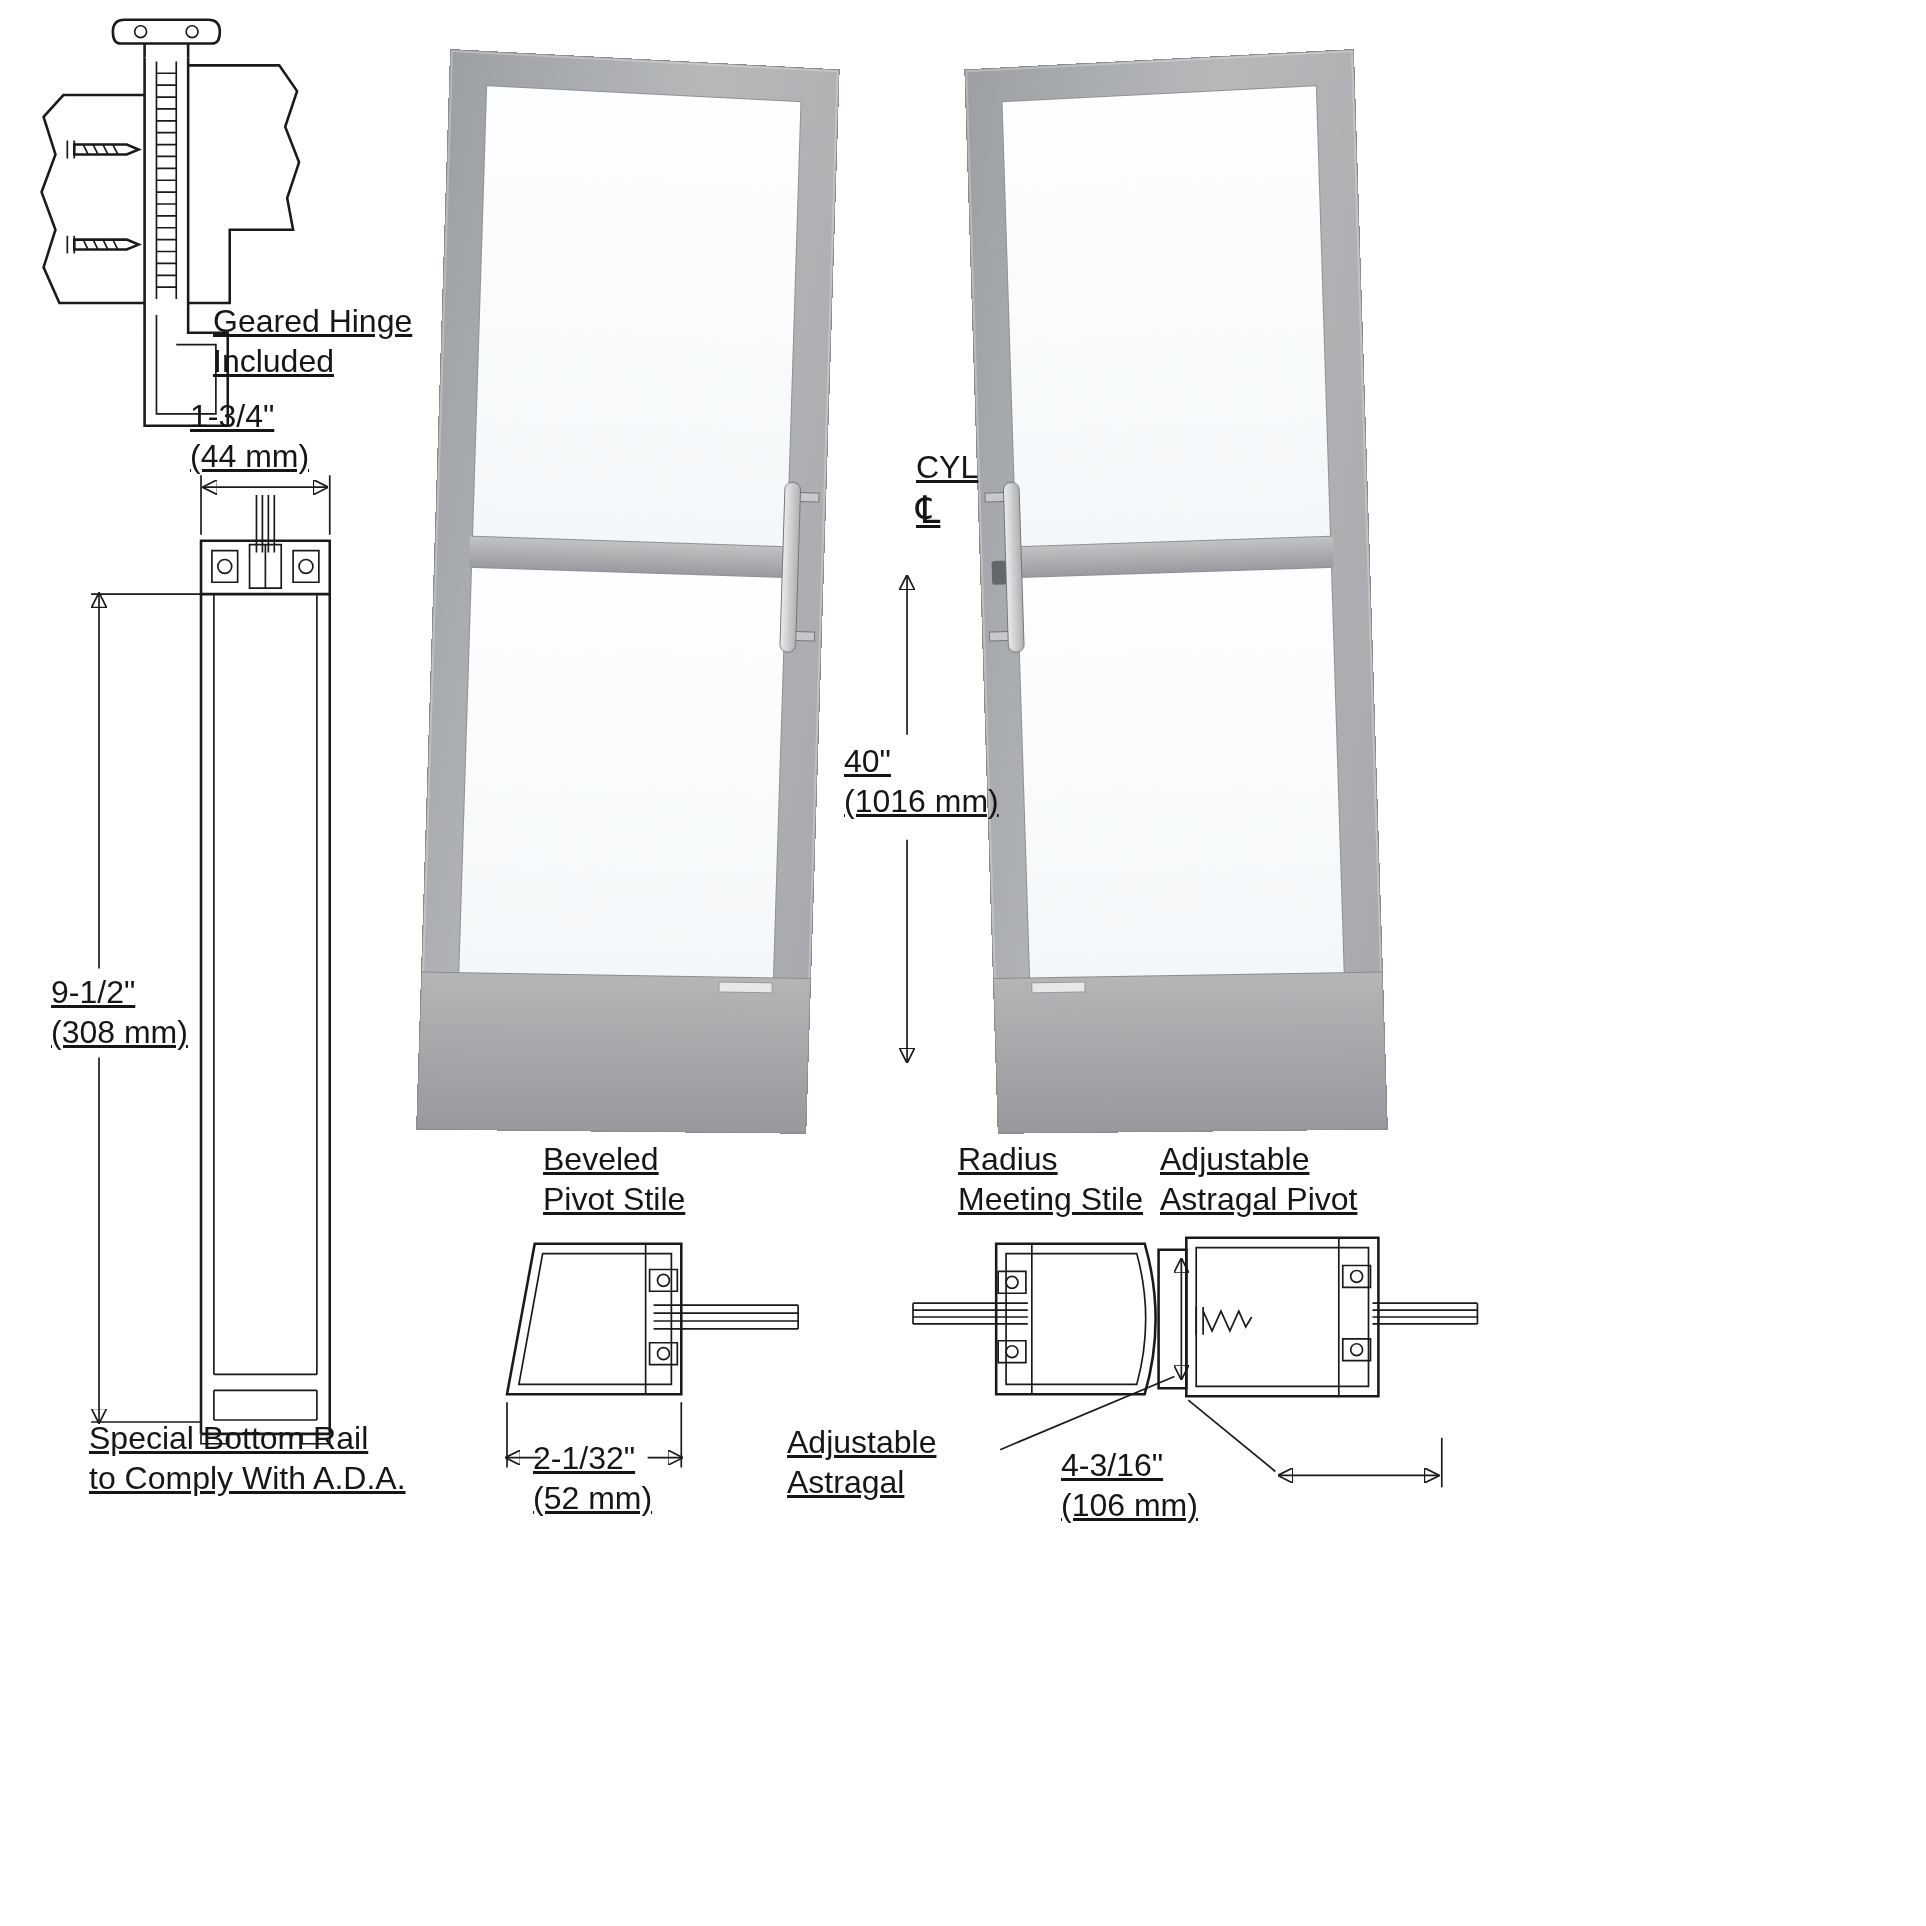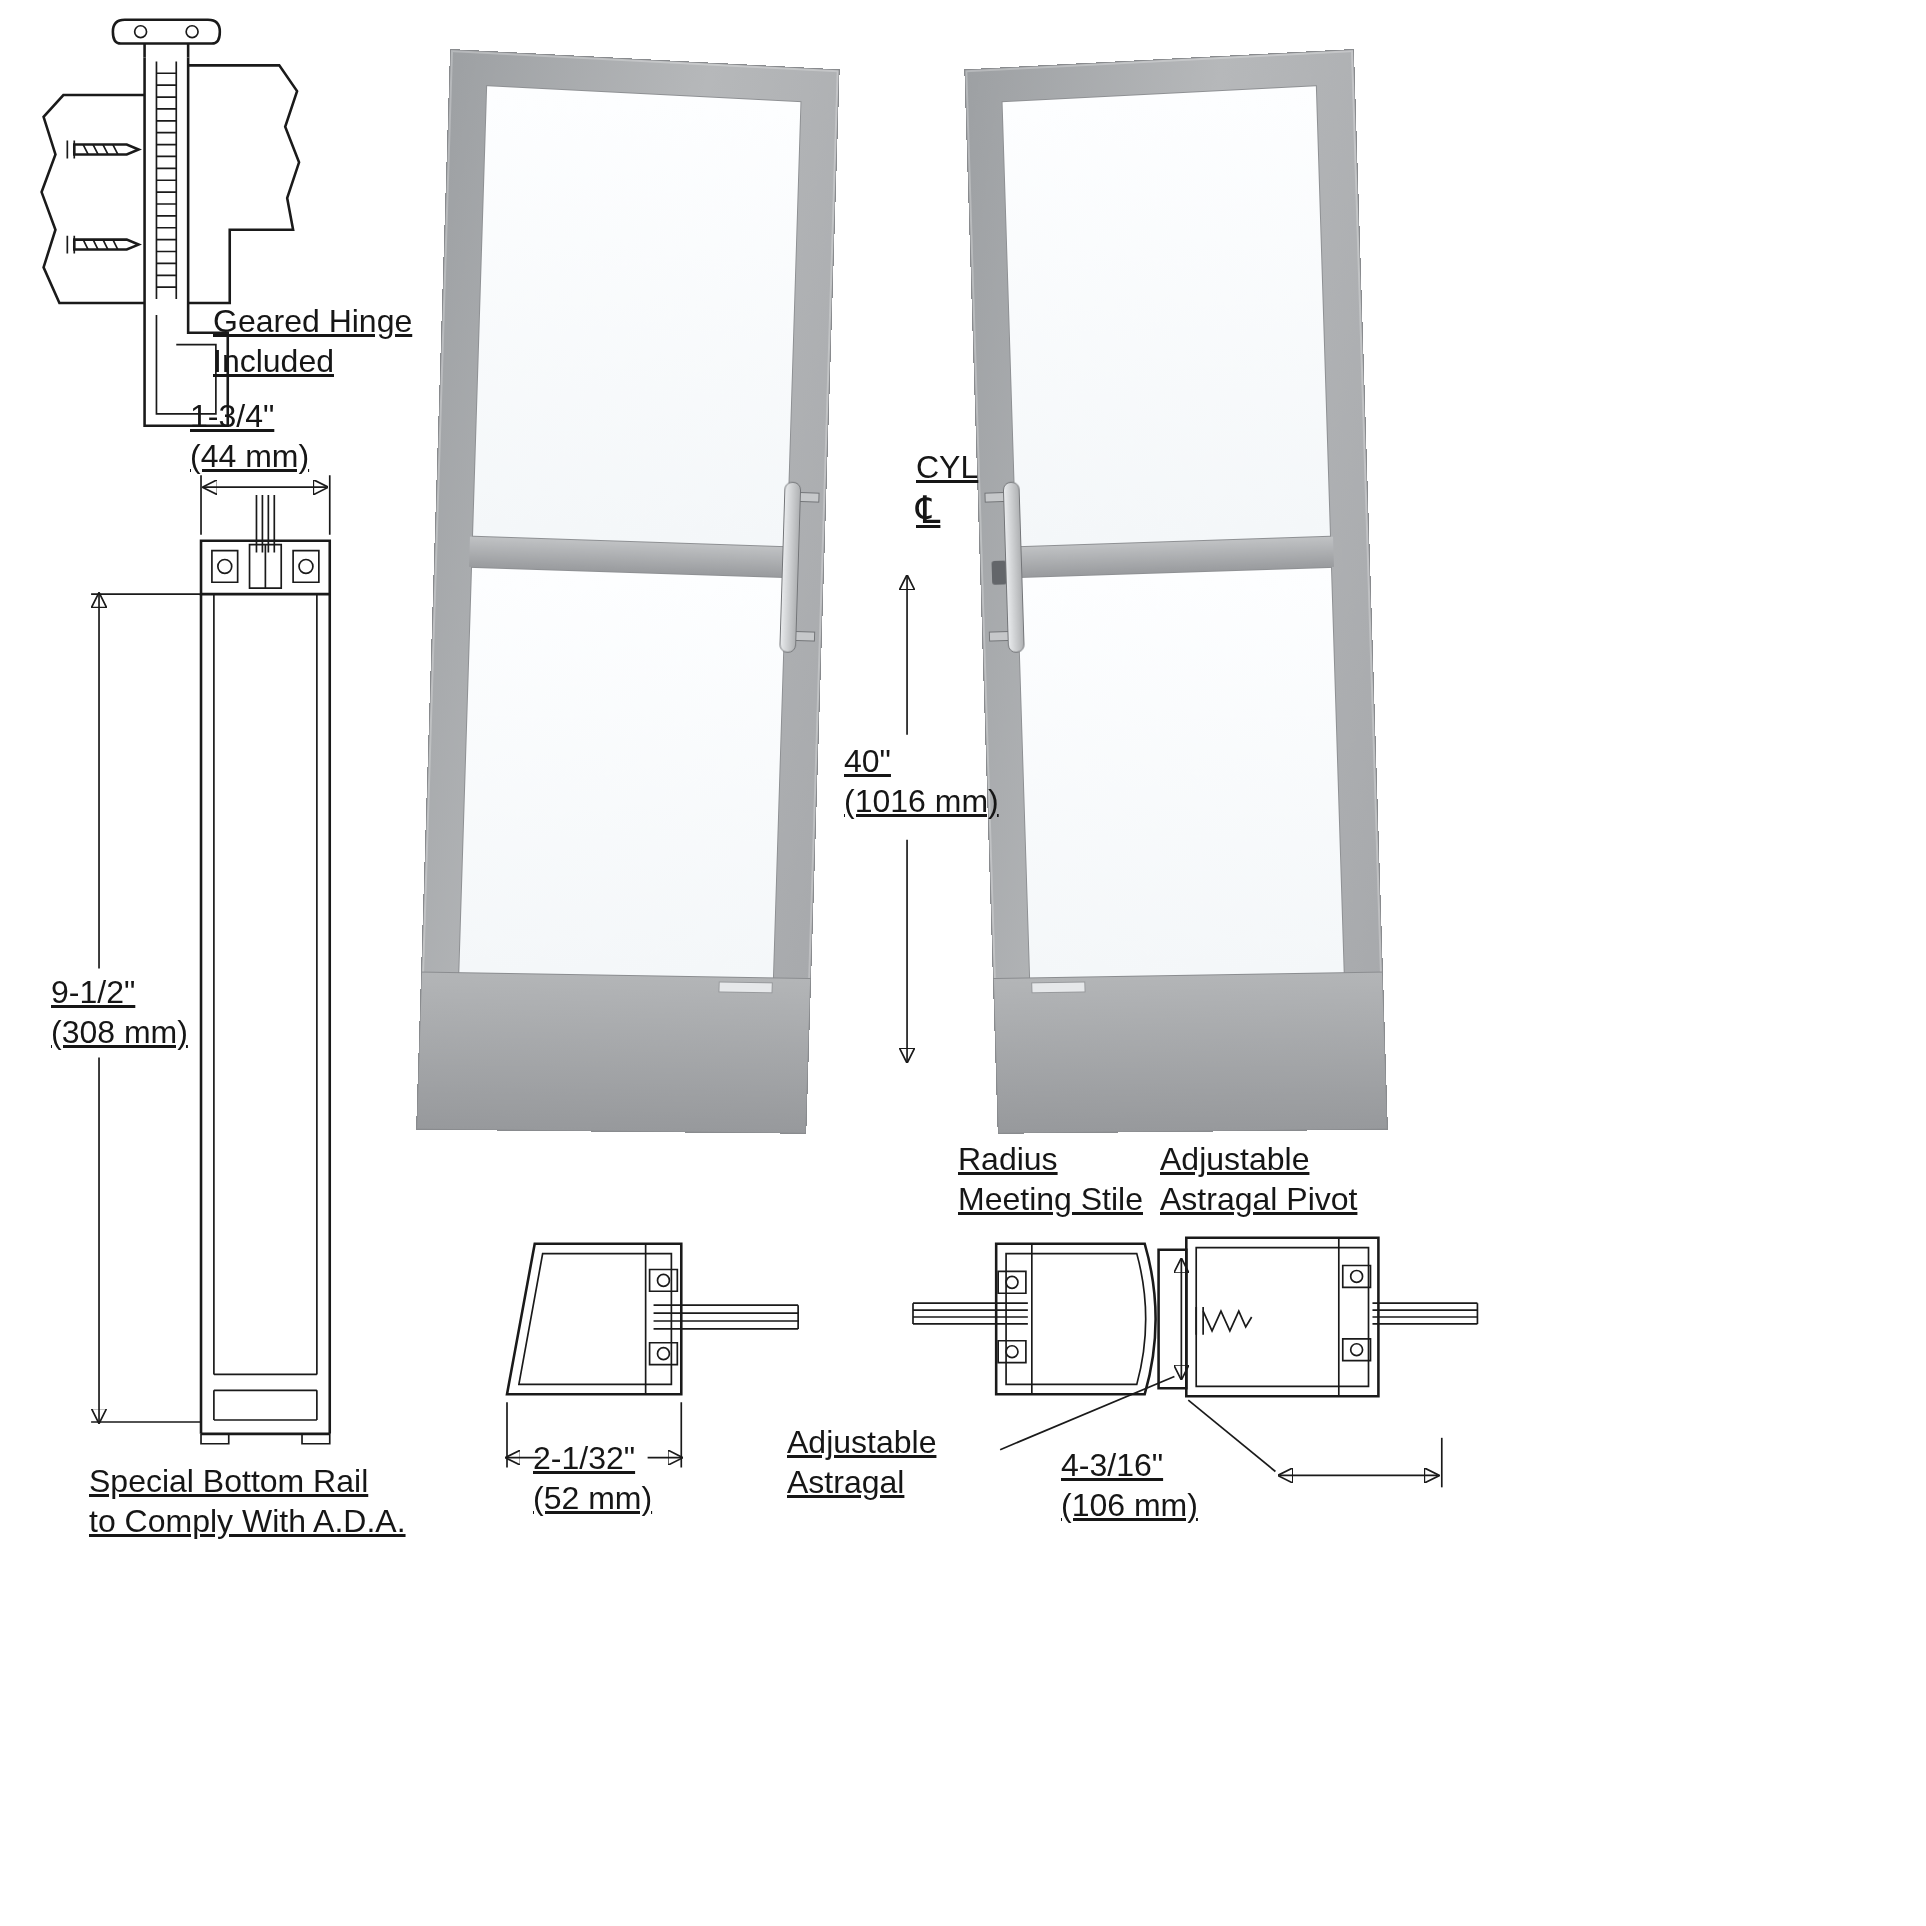--- a/index.html
+++ b/index.html
@@ -176,35 +176,39 @@
   <div class="lbl" style="left:190px;top:396px;width:139px;">
     <span>1-3/4"</span>
     <span>(44 mm)</span>
   </div>
 
   <div class="lbl" style="left:51px;top:972px;width:149px;">
     <span>9-1/2"</span>
     <span>(308 mm)</span>
   </div>
 
-  <div class="lbl" style="left:89px;top:1461px;width:327px;">
+  <div class="lbl" style="left:89px;top:1418px;width:327px;">
     <span>Special Bottom Rail</span>
     <span>to Comply With A.D.A.</span>
   </div>
 
   <div class="lbl" style="left:869px;top:447px;width:75px;margin-left:47px;">
     <span>CYL</span>
     <span class="cl-sym">℄</span>
   </div>
 
   <div class="lbl" style="left:844px;top:741px;width:129px;">
     <span>40"</span>
     <span>(1016 mm)</span>
   </div>
 
+  <div class="lbl" style="left:543px;top:1139px;width:198px;">
+    <span>Beveled</span>
+    <span>Pivot Stile</span>
+  </div>
 
   <div class="lbl" style="left:958px;top:1139px;width:218px;">
     <span>Radius</span>
     <span>Meeting Stile</span>
   </div>
 
   <div class="lbl" style="left:1160px;top:1139px;width:218px;">
     <span>Adjustable</span>
     <span>Astragal Pivot</span>
   </div>

